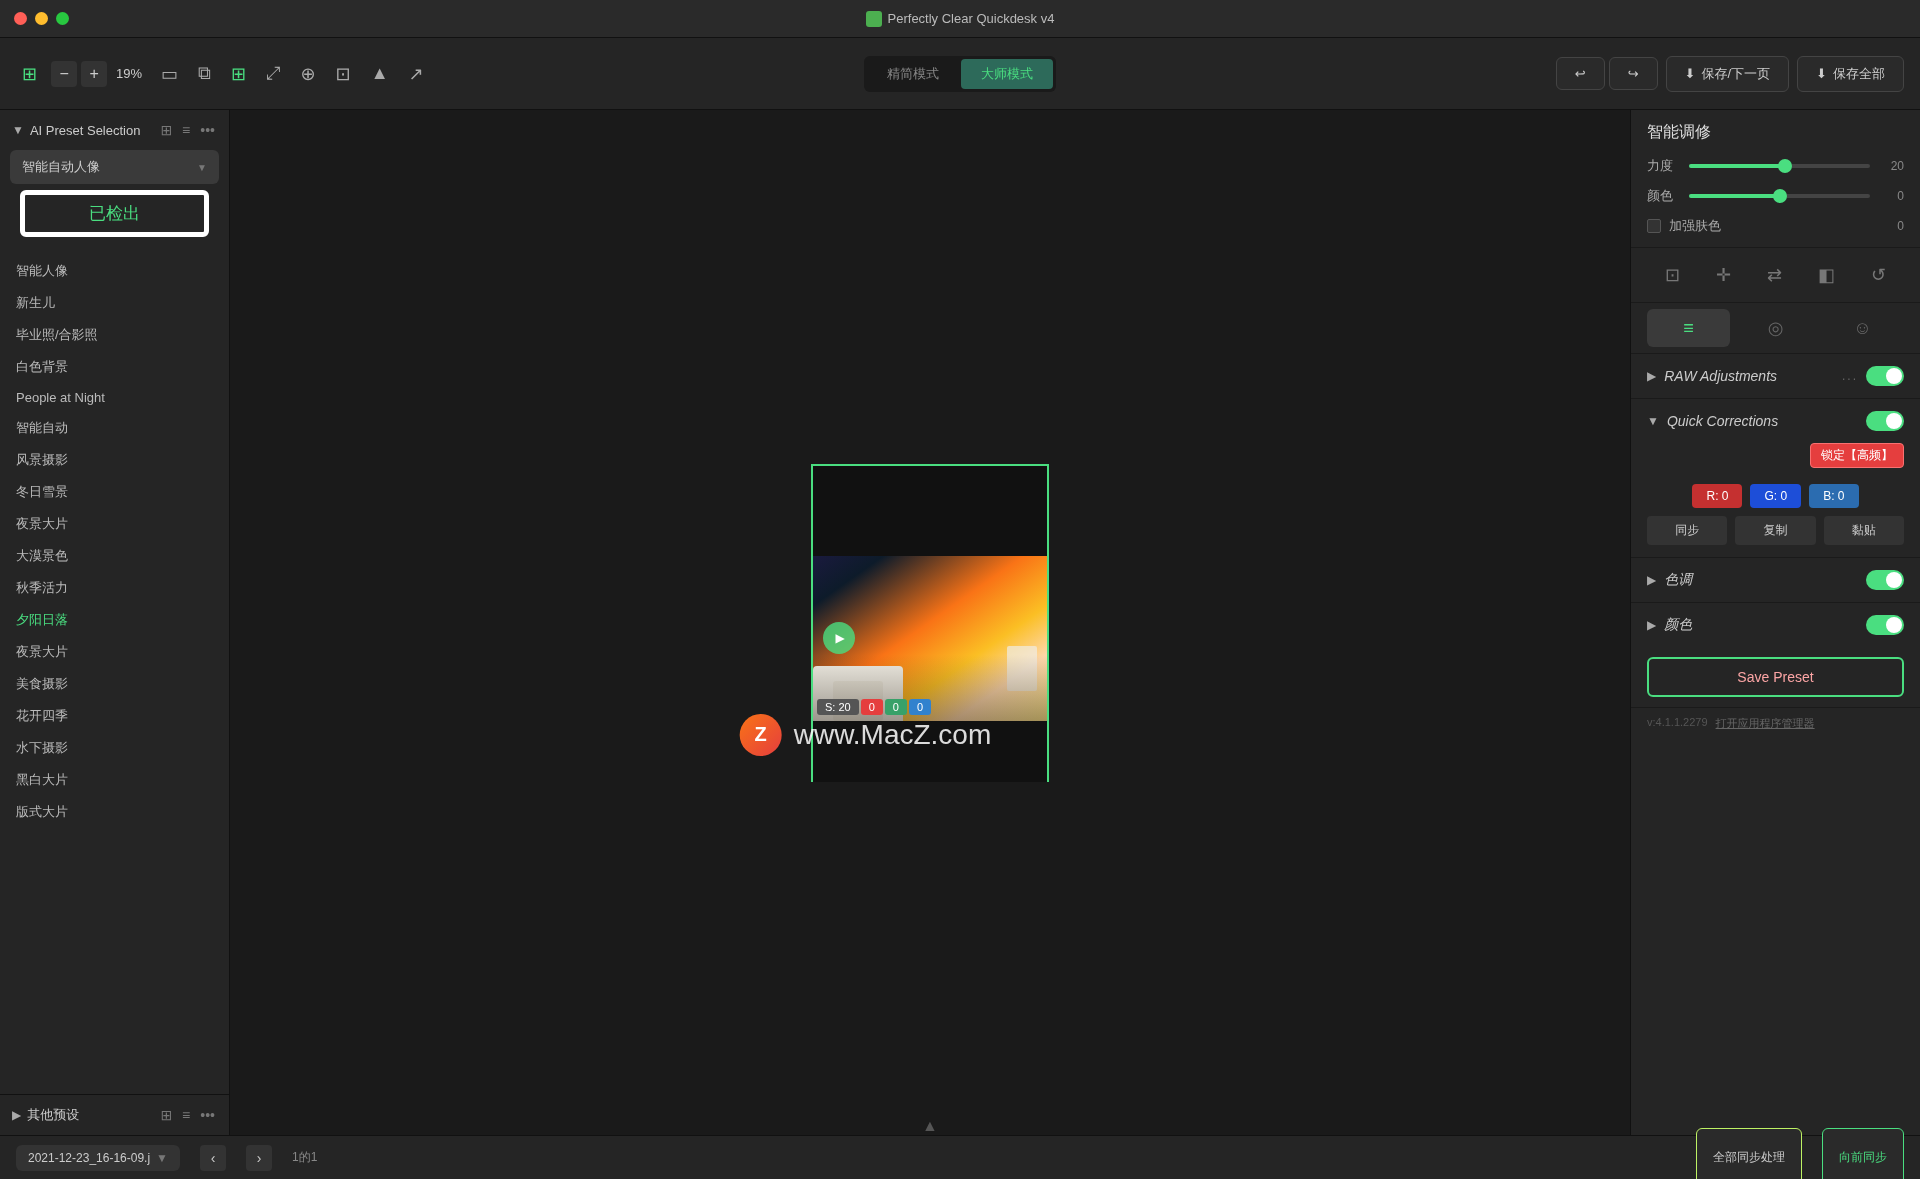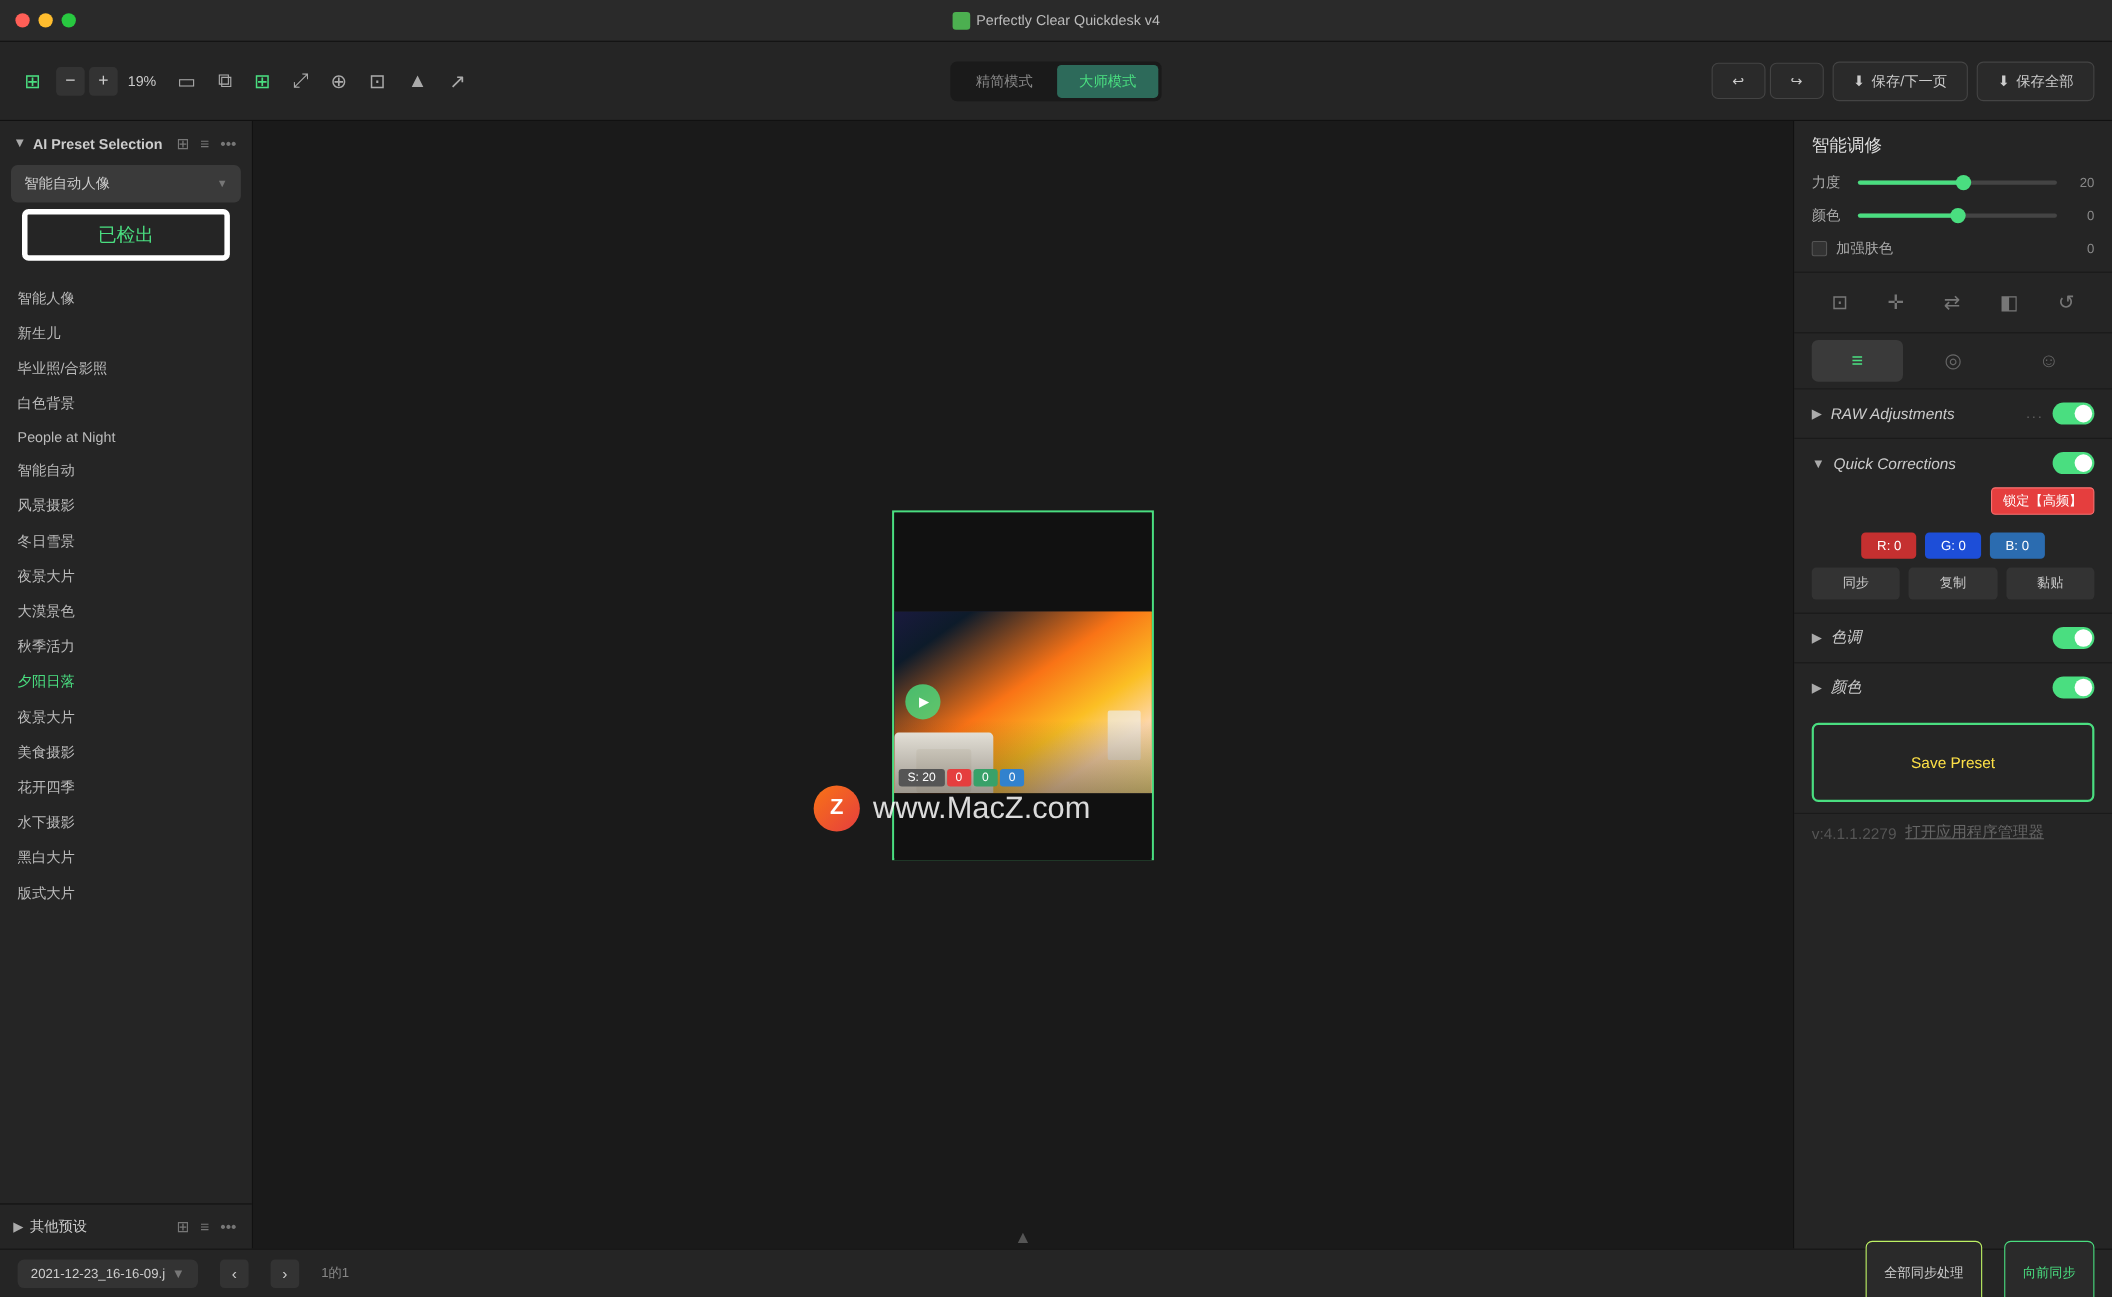--- a/index.html
+++ b/index.html
@@ -172,21 +172,21 @@
     }
     .sidebar-section-header {
       display: flex;
       align-items: center;
       padding: 10px 12px 6px;
       gap: 6px;
     }
     .sidebar-section-title {
       font-size: 13px;
       color: #ccc;
-      font-weight: 700;
+      font-weight: 400;
       flex: 1;
     }
     .sidebar-header-icons {
       display: flex;
       gap: 6px;
     }
     .sidebar-icon-btn {
       background: none;
       border: none;
       color: #777;
@@ -539,35 +539,35 @@
     }
 
     
     .save-preset-section {
       padding: 10px 16px;
     }
     .save-preset-btn {
       width: 100%;
       background: transparent;
       border: 2px solid #4ade80;
-      color: #fde047;
-      padding: 26px;
+      color: #fca5a5;
+      padding: 10px;
       border-radius: 6px;
       cursor: pointer;
       font-size: 14px;
       font-weight: 500;
     }
 
     
     .version-bar {
       padding: 8px 16px;
       display: flex;
-      align-items: flex-end;
+      align-items: flex-start;
       gap: 8px;
-      font-size: 14px;
+      font-size: 11px;
       color: #555;
     }
     .open-manager-link {
       color: #666;
       cursor: pointer;
       text-decoration: underline;
     }
 
     
     .bottom-bar {

